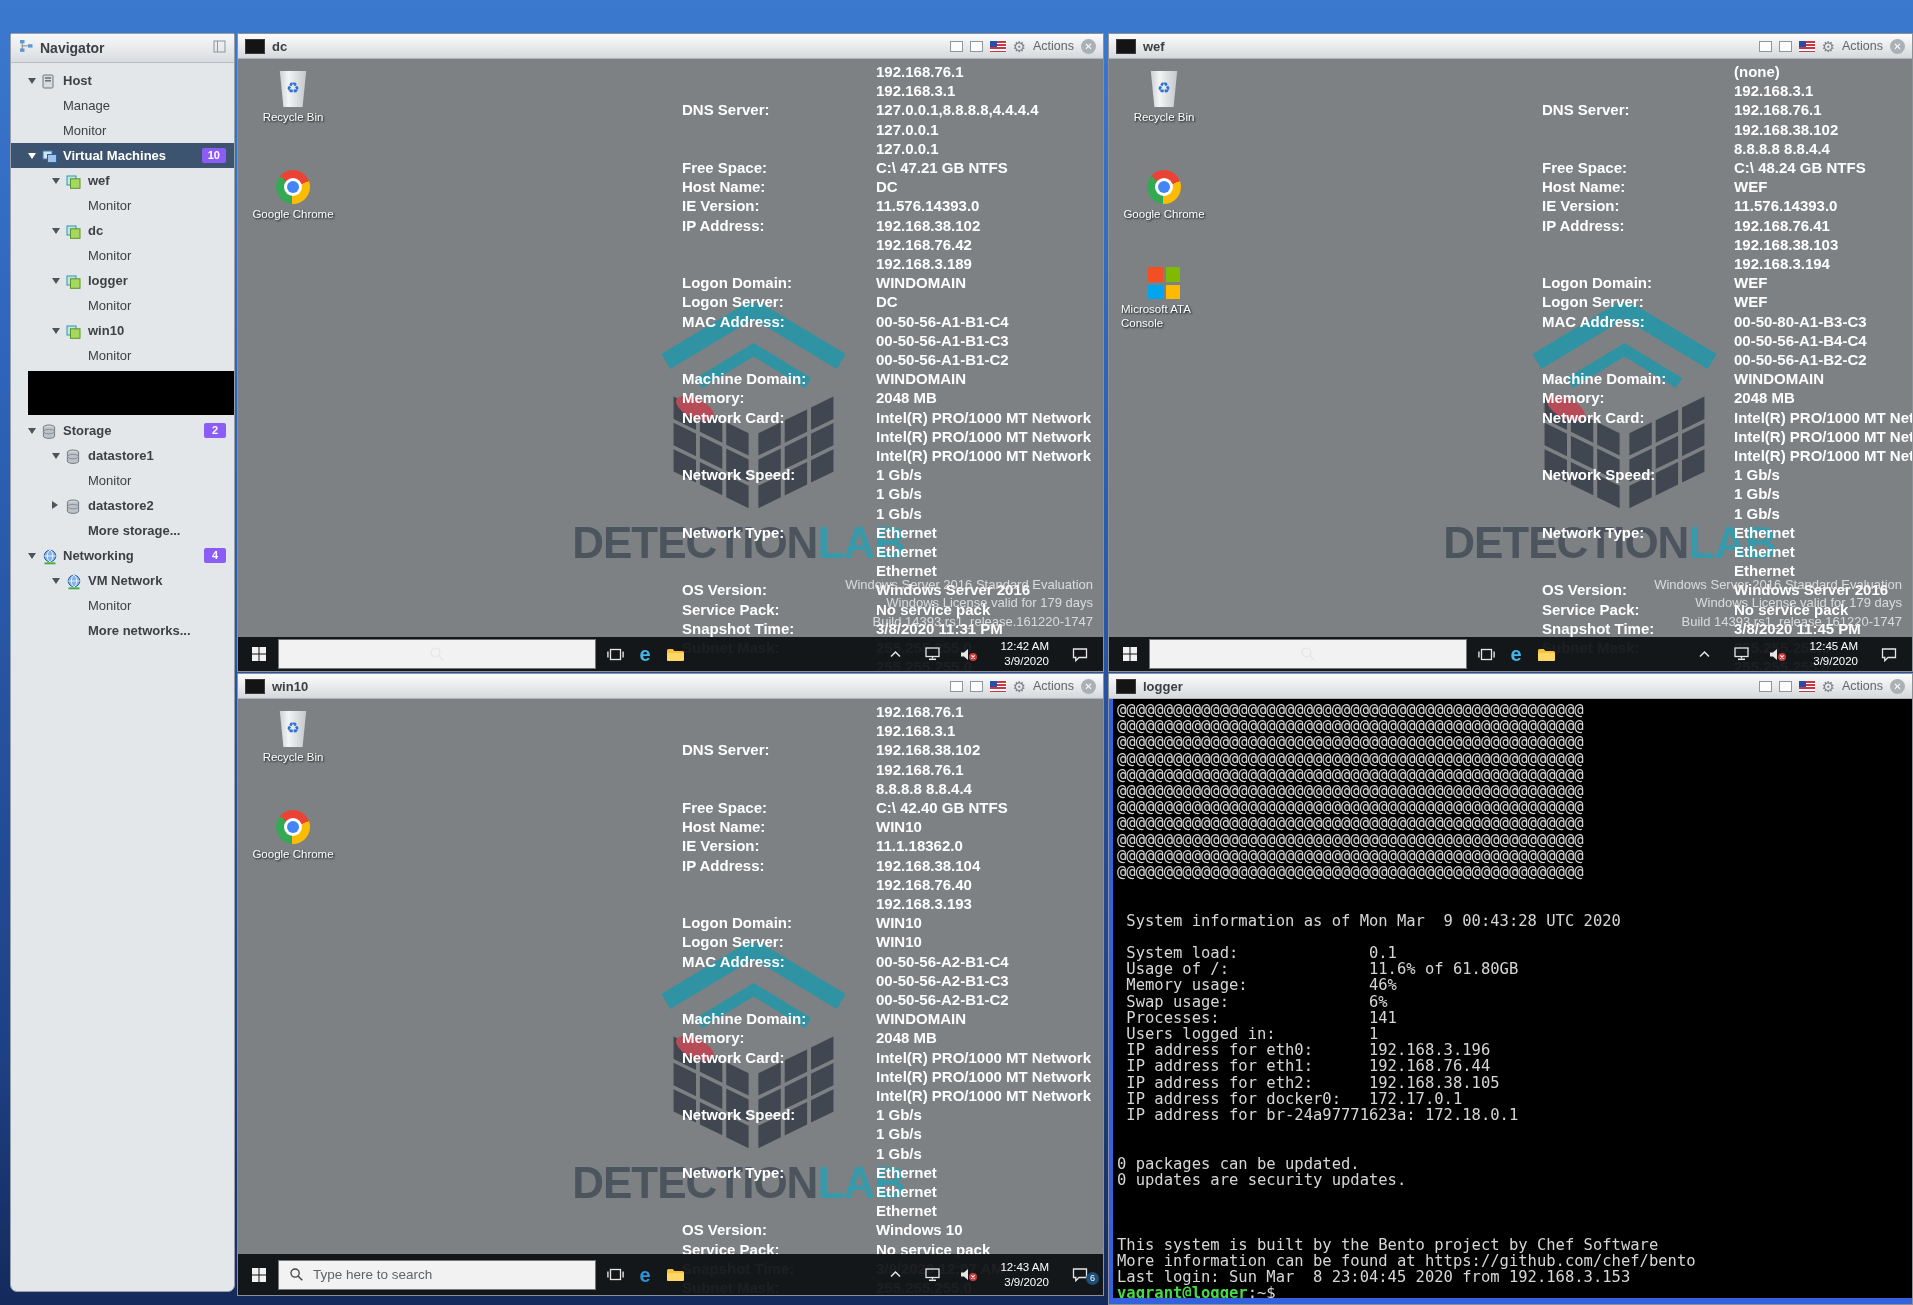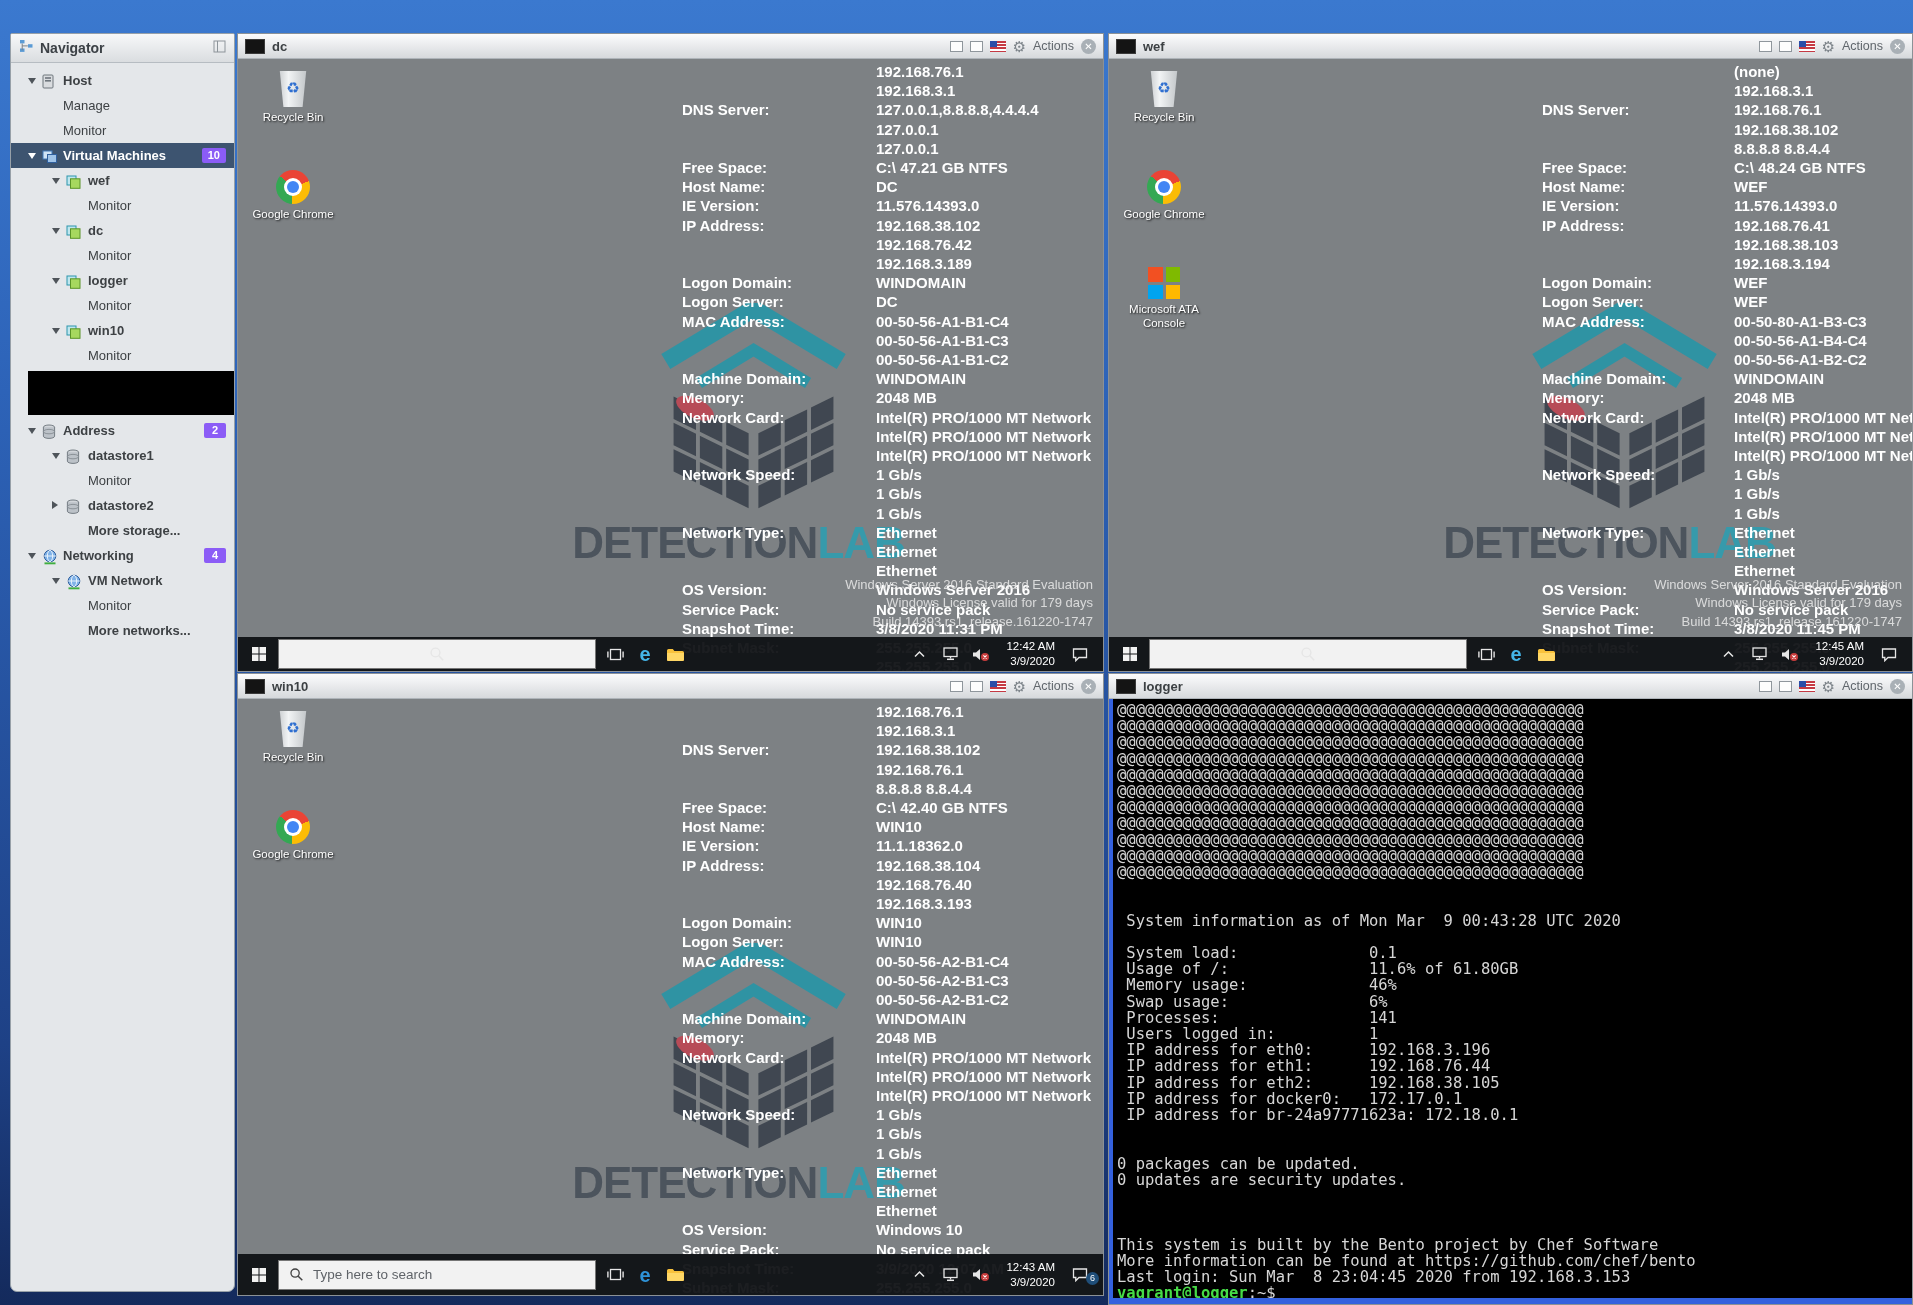--- a/index.html
+++ b/index.html
@@ -59,21 +59,21 @@
   .flag::before{content:"";position:absolute;left:0;top:0;width:7px;height:6px;background:#2b4da8;}
   .gear{color:#7d848a;font-size:15px;line-height:1;}
   .actions-label{font-size:12.5px;color:#60666c;}
   .close-btn{width:15px;height:15px;border-radius:50%;background:#a9b0b6;color:#fff;font-size:10px;
     line-height:15px;text-align:center;}
   .console{position:absolute;left:0;top:25px;right:0;bottom:0;overflow:hidden;background:#7d8184;}
 
   
   .desk-icons{position:absolute;left:12px;top:12px;width:86px;display:flex;flex-direction:column;gap:46px;align-items:center;z-index:3;}
   .desk-icon{display:flex;flex-direction:column;align-items:center;gap:4px;width:86px;}
-  .desk-label{color:#fff;font-size:11.5px;text-align:center;text-shadow:1px 1px 2px rgba(0,0,0,.85);line-height:1.15;}
+  .desk-label{color:#fff;font-size:11.5px;text-shadow:1px 1px 2px rgba(0,0,0,.85);line-height:1.15;}
   .glyph-recycle{width:30px;height:36px;position:relative;
     background:linear-gradient(90deg,#c7cacd,#f2f4f5 35%,#bfc3c6);
     clip-path:polygon(6% 0,94% 0,82% 100%,18% 100%);}
   .glyph-recycle::after{content:"♻";position:absolute;left:50%;top:48%;transform:translate(-50%,-50%);
     color:#2f6fd0;font-size:15px;}
   .glyph-chrome{width:34px;height:34px;border-radius:50%;position:relative;
     background:conic-gradient(from -50deg,#ea4335 0 120deg,#fbbc05 0 235deg,#34a853 0 360deg);}
   .glyph-chrome::before{content:"";position:absolute;inset:8px;border-radius:50%;background:#fff;}
   .glyph-chrome::after{content:"";position:absolute;inset:11px;border-radius:50%;background:#4285f4;}
   .glyph-msata{width:32px;height:32px;display:grid;grid-template-columns:1fr 1fr;grid-template-rows:1fr 1fr;gap:3px;}
@@ -99,21 +99,21 @@
   #panel-win10 .watermark{bottom:46px;}
 
   .taskbar{position:absolute;left:0;right:0;bottom:0;height:34px;background:rgba(14,16,19,.94);
     display:flex;align-items:center;padding:0 6px;z-index:4;}
   #panel-win10 .taskbar{height:41px;}
   .tb-icon{width:30px;height:100%;display:flex;align-items:center;justify-content:center;}
   .ie-glyph{font-size:20px;font-weight:700;color:#45b5e8;line-height:1;}
   .edge-glyph{font-size:20px;font-weight:700;color:#2e93d8;line-height:1;}
   .tb-search{height:30px;width:318px;background:#f2f2f2;border:1px solid #767676;display:flex;align-items:center;
     gap:9px;padding:0 10px;color:#5f6368;font-size:13.5px;margin:0 4px;box-sizing:border-box;white-space:nowrap;}
-  .tb-right{margin-left:auto;display:flex;align-items:center;gap:1px;padding-right:2px;}
+  .tb-right{margin-left:auto;display:flex;align-items:center;gap:7px;padding-right:2px;}
   .tb-clock{text-align:right;color:#fff;font-size:11.5px;line-height:1.3;margin:0 9px;white-space:nowrap;}
   .tb-notif{position:relative;}
   .badge-count{position:absolute;right:-4px;bottom:-3px;background:#1f4e79;color:#fff;border-radius:50%;
     width:13px;height:13px;font-size:9px;line-height:13px;text-align:center;}
 
   
   .terminal{background:#000;border-left:4px solid #3461de;border-bottom:6px solid #3461de;box-sizing:border-box;}
   #terminal-pre{margin:0;padding:3px 0 0 4px;font-family:"DejaVu Sans Mono",monospace;font-size:15.5px;
     line-height:16.2px;color:#d6d6d6;white-space:pre;}
   .prompt-user{color:#46dc46;font-weight:700;}
@@ -168,21 +168,21 @@
         <div class="nav-row ind-b bold"><span class="caret down"></span><span class="nicon"><svg width="17" height="15">
               <rect x="1" y="1" width="9" height="9" fill="#bfe6ee" stroke="#2d96ac"></rect>
               <rect x="4.5" y="3.8" width="9.5" height="9.5" fill="#a6d85e" stroke="#5a9426"></rect>
             </svg></span><span class="nav-label">win10</span></div>
         <div class="nav-row ind-b"><span class="nav-label">Monitor</span></div>
         <div class="redacted"></div>
         <div class="nav-row ind-a bold"><span class="caret down"></span><span class="nicon"><svg width="14" height="16">
               <ellipse cx="7" cy="3.2" rx="5.6" ry="2.2" fill="#d2d6da" stroke="#757d84"></ellipse>
               <path d="M1.4 3.2 v9 a5.6 2.2 0 0 0 11.2 0 v-9" fill="#bcc2c8" stroke="#757d84"></path>
               <ellipse cx="7" cy="7.6" rx="5.6" ry="2.2" fill="none" stroke="#8b9298"></ellipse>
-            </svg></span><span class="nav-label">Address</span><span class="badge">2</span></div>
+            </svg></span><span class="nav-label">Storage</span><span class="badge">2</span></div>
         <div class="nav-row ind-b bold"><span class="caret down"></span><span class="nicon"><svg width="14" height="16">
               <ellipse cx="7" cy="3.2" rx="5.6" ry="2.2" fill="#d2d6da" stroke="#757d84"></ellipse>
               <path d="M1.4 3.2 v9 a5.6 2.2 0 0 0 11.2 0 v-9" fill="#bcc2c8" stroke="#757d84"></path>
               <ellipse cx="7" cy="7.6" rx="5.6" ry="2.2" fill="none" stroke="#8b9298"></ellipse>
             </svg></span><span class="nav-label">datastore1</span></div>
         <div class="nav-row ind-b"><span class="nav-label">Monitor</span></div>
         <div class="nav-row ind-b bold"><span class="caret right"></span><span class="nicon"><svg width="14" height="16">
               <ellipse cx="7" cy="3.2" rx="5.6" ry="2.2" fill="#d2d6da" stroke="#757d84"></ellipse>
               <path d="M1.4 3.2 v9 a5.6 2.2 0 0 0 11.2 0 v-9" fill="#bcc2c8" stroke="#757d84"></path>
               <ellipse cx="7" cy="7.6" rx="5.6" ry="2.2" fill="none" stroke="#8b9298"></ellipse>

